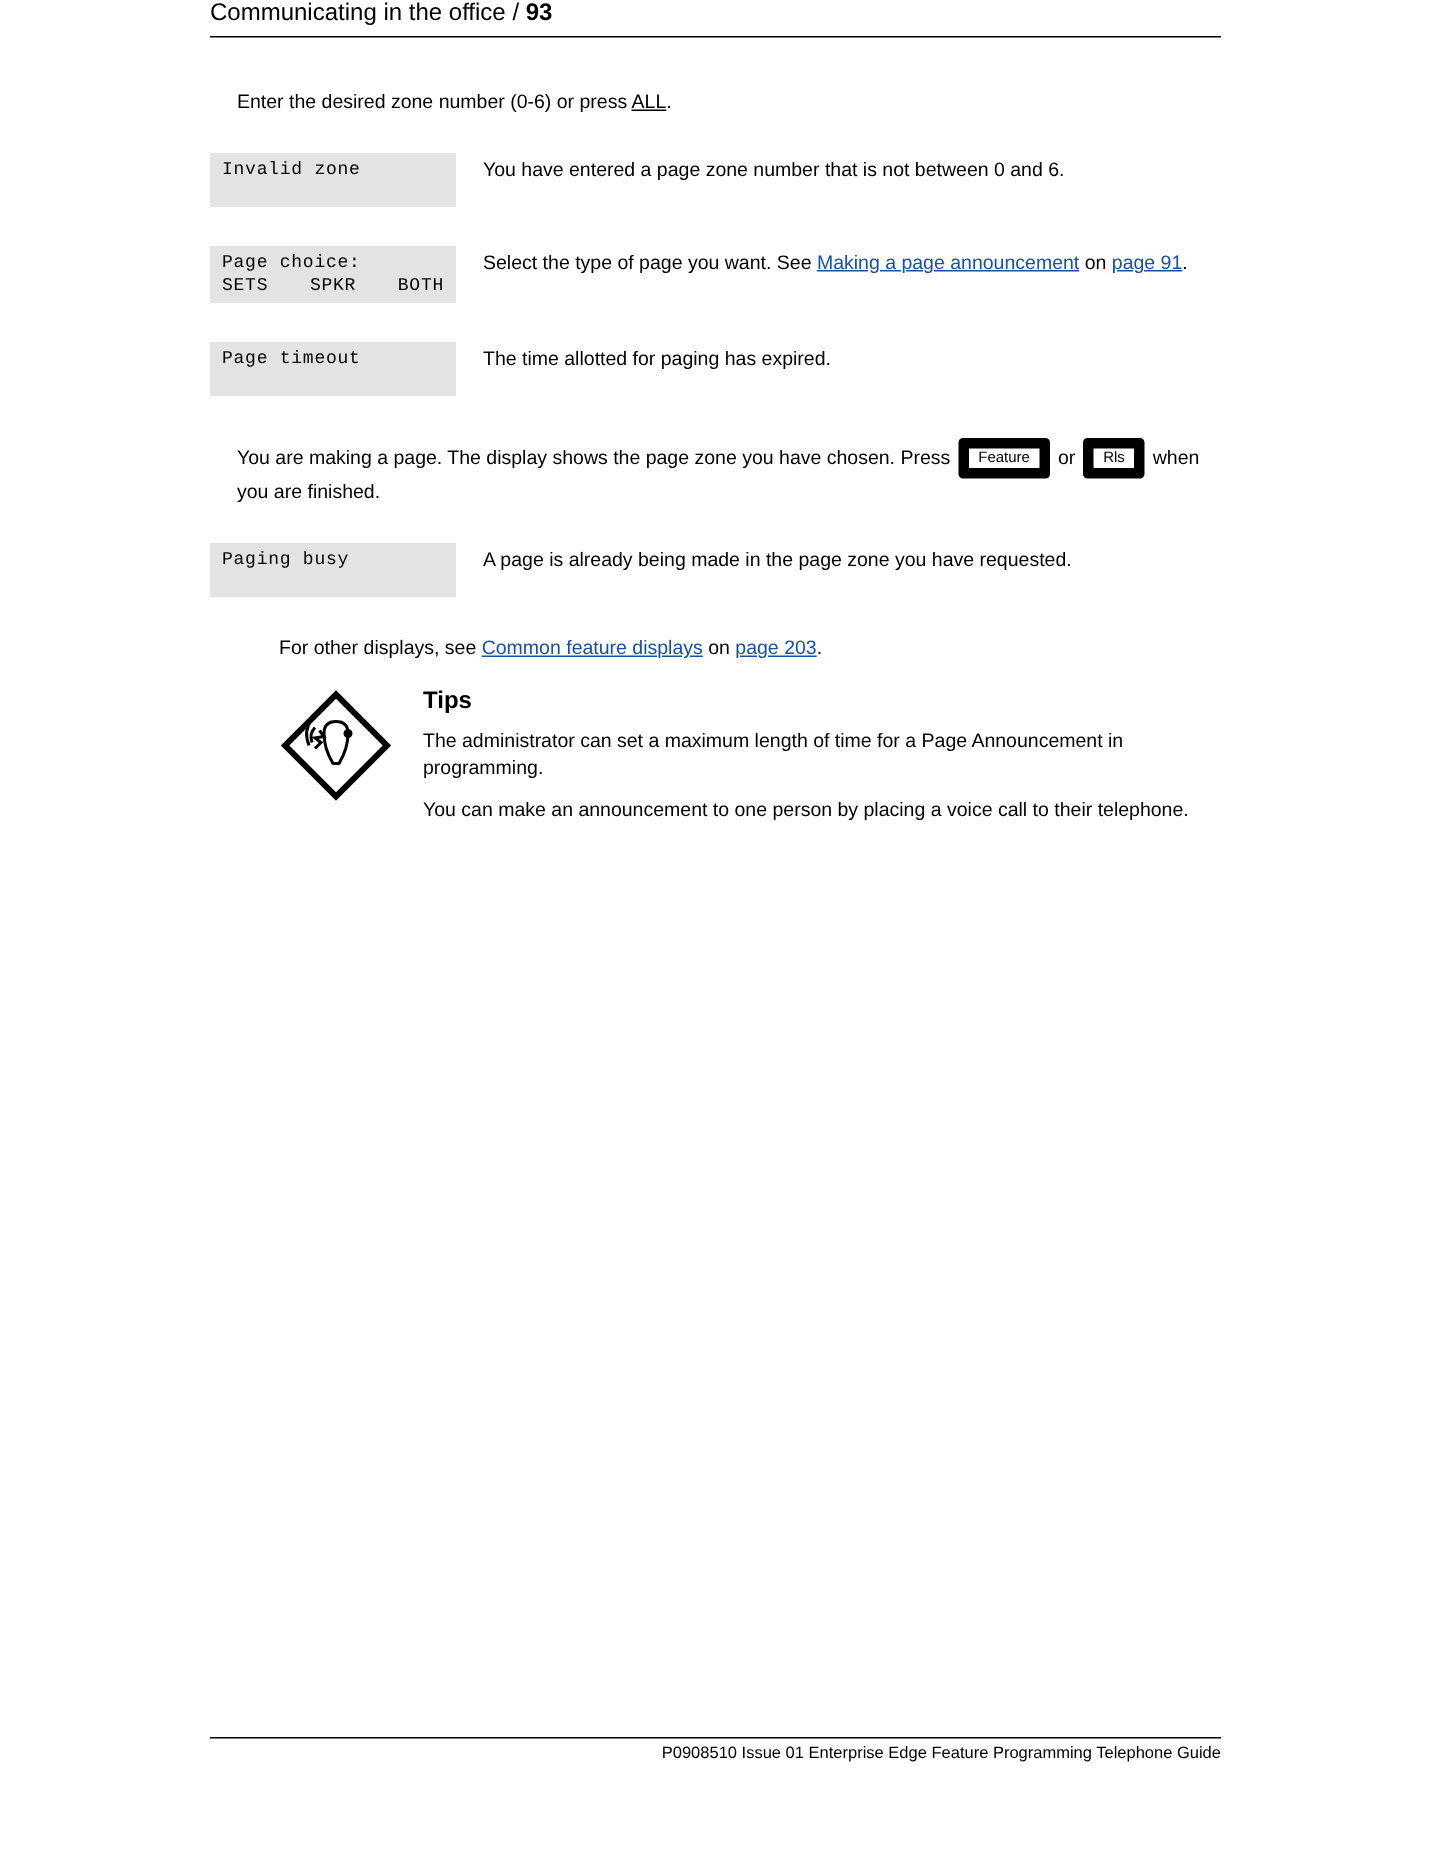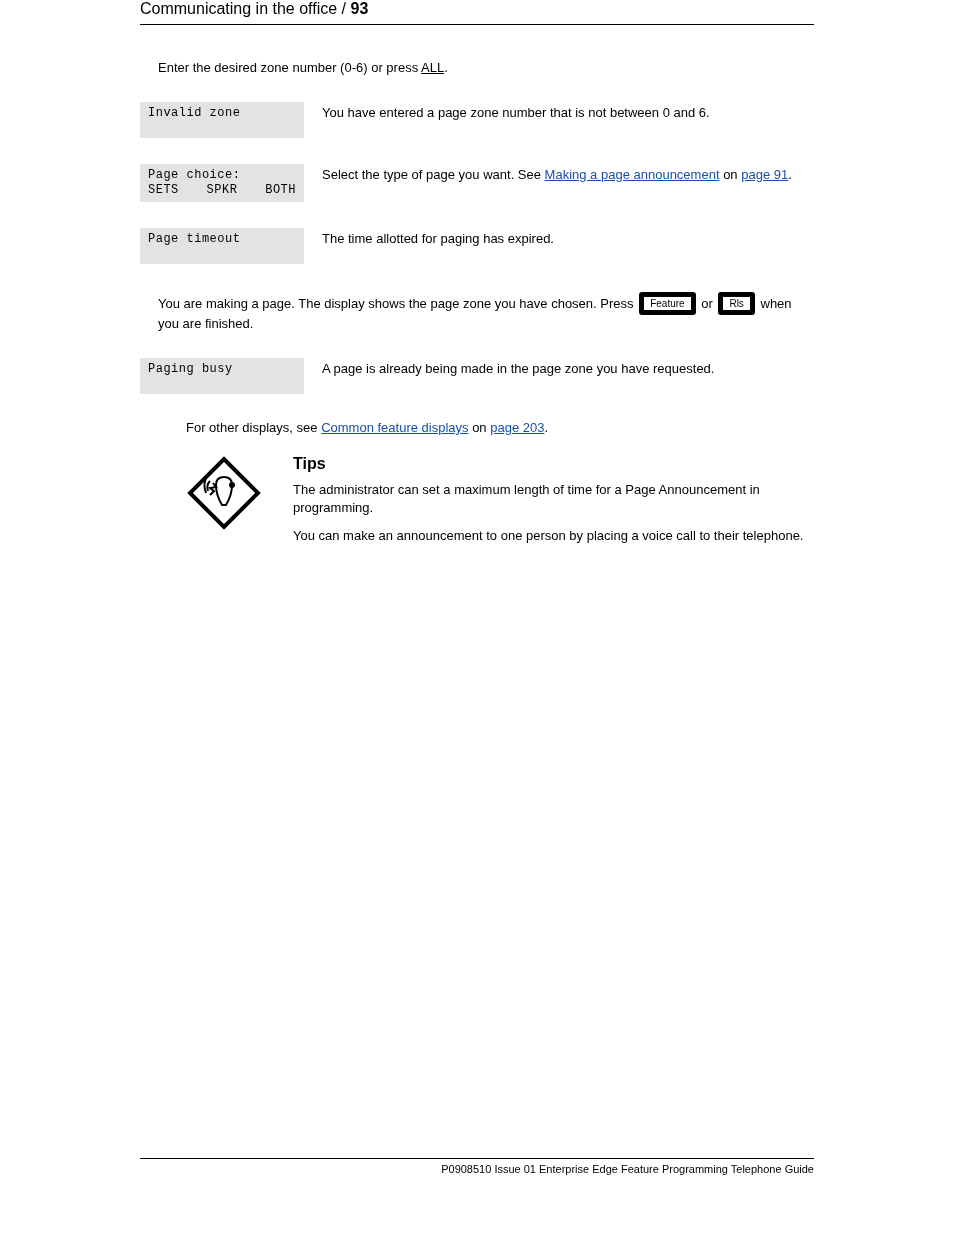--- a/index.html
+++ b/index.html
@@ -54,35 +54,35 @@
     font-size: 13px;
     line-height: 17px;
     padding-left: 18px;
     padding-top: 2px;
   }
   .underline { text-decoration: underline; }
   a.link { color: #1a4fa8; text-decoration: underline; }
 
   .keycap {
     display: inline-block;
-    border: 5px solid #000000;
+    border: 7px solid #000000;
     border-radius: 3px;
     font-size: 10px;
     padding: 0 6px 0 6px;
     line-height: 13px;
     font-family: Helvetica, Arial, sans-serif;
     vertical-align: 1px;
     margin: 0 2px;
   }
 
   .tips-block {
     margin-top: 20px;
     margin-left: 46px;
     display: flex;
-    gap: 31px;
+    gap: 20px;
   }
   .tips-icon {
     flex: 0 0 auto;
   }
   .tips-text {
     font-size: 13px;
     line-height: 18px;
   }
   .tips-title {
     font-weight: bold;

